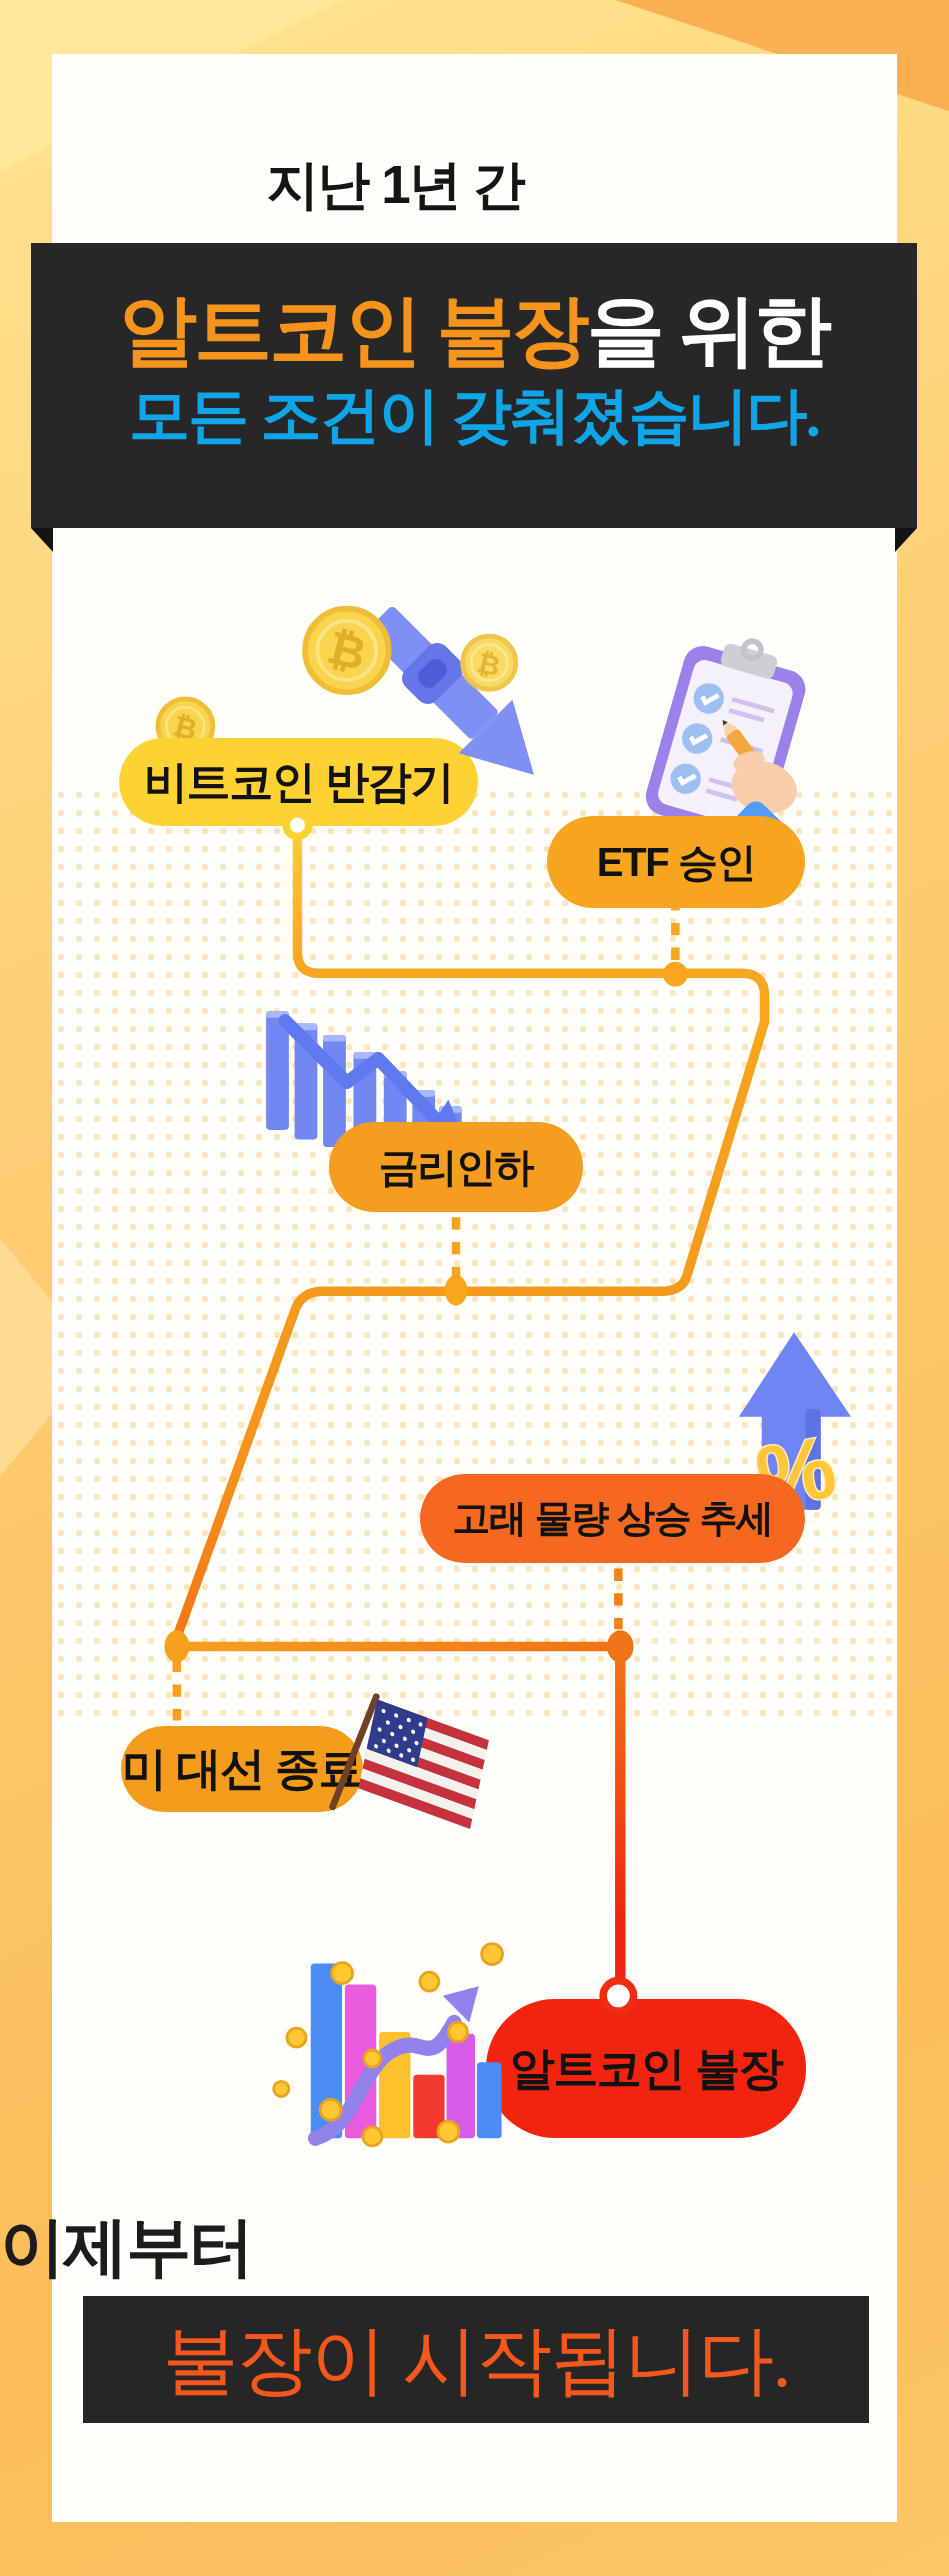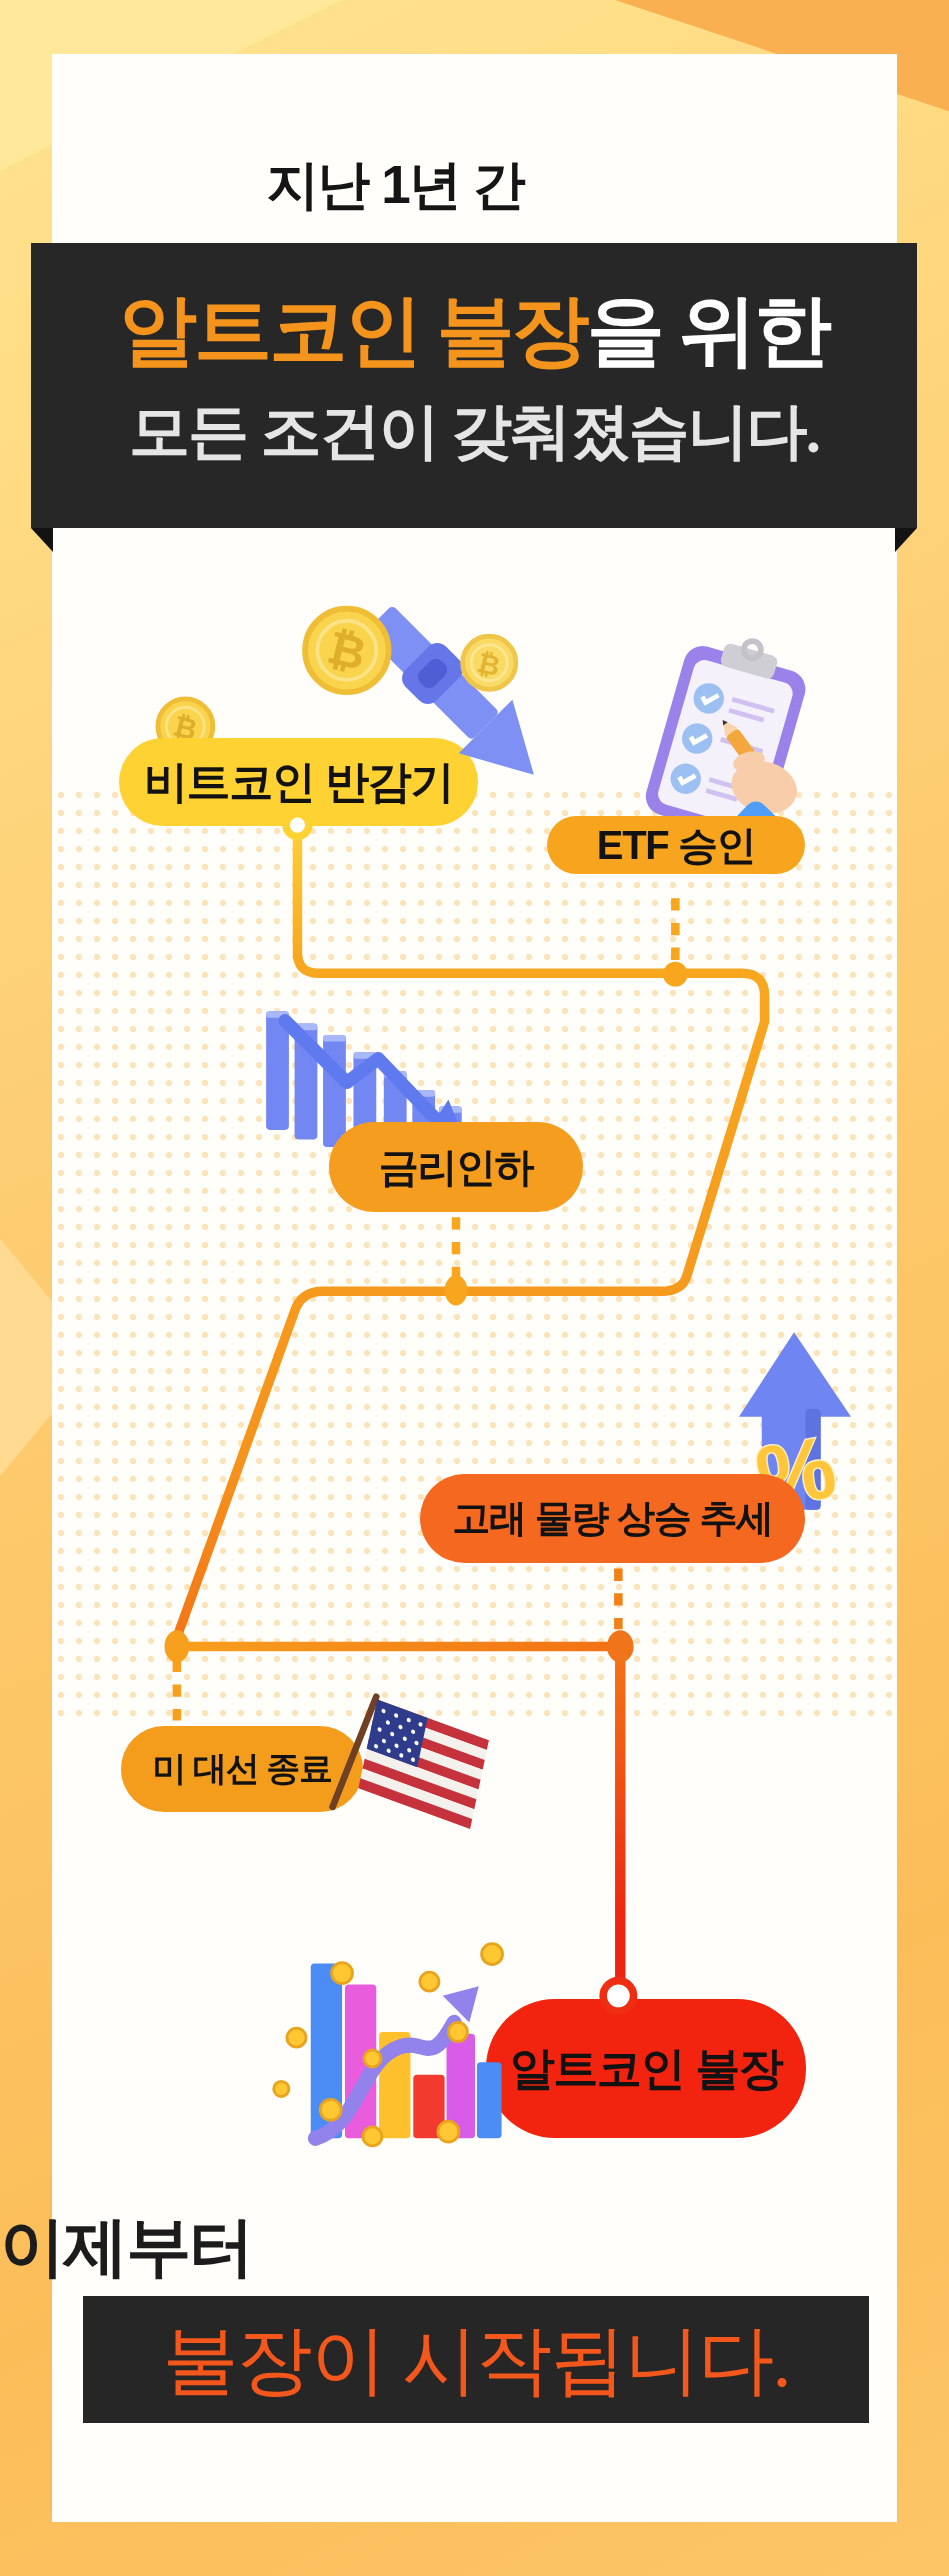--- a/index.html
+++ b/index.html
@@ -15,34 +15,34 @@
   .panel{left:52px;top:54px;width:845px;height:2468px;background:#FFFEFB;}
   .dots{left:52px;top:786px;width:845px;height:940px;
         background-image:radial-gradient(circle,rgba(247,178,62,.34) 2.8px,transparent 3.4px);
         background-size:18px 18px;}
   .page-title{left:0;top:150px;width:790px;text-align:center;
         font-size:53px;font-weight:800;color:#151515;letter-spacing:-1.9px;z-index:2;}
   .banner1{left:31px;top:243px;width:886px;height:285px;background:#272727;z-index:2;}
   .b1-line1{position:absolute;left:0;top:49px;width:100%;text-align:center;
         font-family:"Liberation Serif",serif;font-weight:700;font-size:78px;line-height:1;color:#fff;letter-spacing:-2.8px;}
   .b1-line1 .hl{color:#F5941D;}
-  .b1-line2{position:absolute;left:0;top:158px;width:100%;text-align:center;
-        font-family:"Liberation Serif",serif;font-weight:700;font-size:61px;line-height:1;color:#e5e5e5;letter-spacing:-1.9px;}
+  .b1-line2{position:absolute;left:0;top:142px;width:100%;text-align:center;
+        font-family:"Liberation Serif",serif;font-weight:700;font-size:61px;line-height:1;color:#0ea5e9;letter-spacing:-1.9px;}
   .fold{width:22px;height:24px;background:#131313;z-index:2;}
   .fold-left{left:31px;top:528px;clip-path:polygon(0 0,100% 0,100% 100%);}
   .fold-right{left:895px;top:528px;clip-path:polygon(0 0,100% 0,0 100%);}
   svg.layer{left:0;top:0;width:950px;height:2576px;}
   .z2{z-index:2}.z3{z-index:3}.z5{z-index:5}.z6{z-index:6}
   .pill{position:absolute;display:flex;align-items:center;justify-content:center;
         border-radius:949px;font-weight:800;color:#121212;letter-spacing:-1.4px;z-index:4;}
   .pill-bitcoin{left:119px;top:738px;width:359px;height:88px;background:#FFD233;font-size:44px;}
-  .pill-etf{left:547px;top:816px;width:258px;height:58px;background:#F7A51F;font-size:40px;}
+  .pill-etf{left:547px;top:816px;width:258px;height:92px;background:#F7A51F;font-size:40px;}
   .pill-rate{left:329px;top:1122px;width:254px;height:90px;background:#F59D1E;font-size:40px;}
   .pill-whale{left:420px;top:1474px;width:385px;height:89px;background:#F4681F;font-size:38px;}
-  .pill-election{left:121px;top:1726px;width:242px;height:86px;background:#F49D1C;font-size:34px;}
+  .pill-election{left:121px;top:1726px;width:242px;height:86px;background:#F49D1C;font-size:45px;}
   .pill-altcoin{left:486px;top:1999px;width:320px;height:139px;background:#F2230F;font-size:45px;border-radius:69px;}
   .footer-line1{left:0;top:2203px;width:950px;text-align:left;z-index:2;
         font-family:"Liberation Serif",serif;font-weight:700;font-size:65px;color:#1c1c1c;letter-spacing:-1.9px;}
   .banner2{left:83px;top:2296px;width:786px;height:127px;background:#262626;z-index:2;
         display:flex;align-items:center;justify-content:center;}
   .b2-text{font-family:"Liberation Serif",serif;font-weight:400;font-size:76px;line-height:1;
         color:#F4571B;letter-spacing:-1.9px;}
 </style>
 </head>
 <body>

